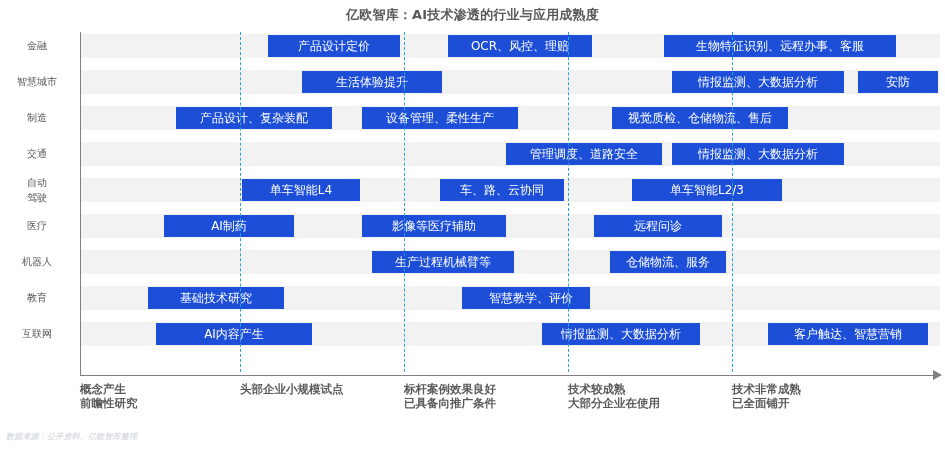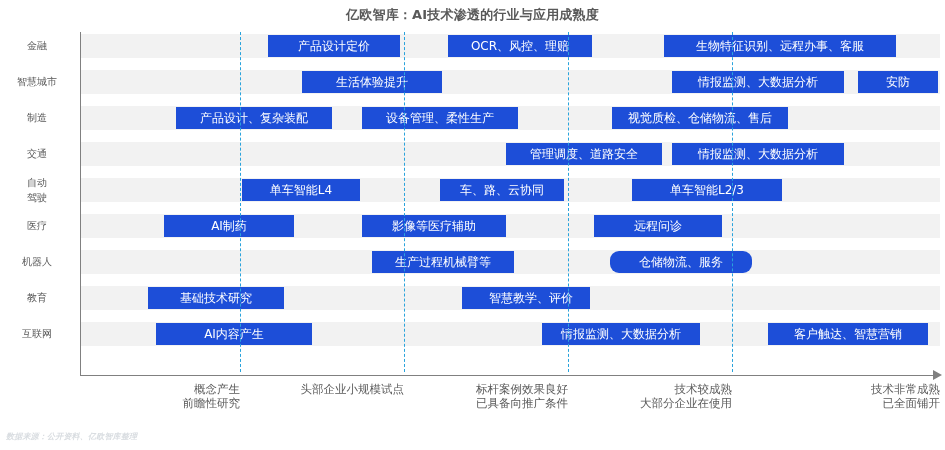--- a/index.html
+++ b/index.html
@@ -98,23 +98,23 @@
     line-height: 22px;
     text-align: center;
     white-space: nowrap;
     box-sizing: border-box;
     overflow: hidden;
   }
 
   .stage-label {
     position: absolute;
     top: 382px;
-    text-align: right;
+    text-align: left;
     font-size: 11.5px;
-    font-weight: normal;
+    font-weight: bold;
     color: #5a5a5a;
     line-height: 14px;
   }
 
   #source-note {
     position: absolute;
     left: 6px;
     bottom: 8px;
     font-size: 8px;
     font-style: italic;
@@ -147,21 +147,21 @@
     <div class="row" style="top: 146px;"></div>
     <div class="box" style="left: 162px; top: 147px; width: 118px;">单车智能L4</div>
     <div class="box" style="left: 360px; top: 147px; width: 124px;">车、路、云协同</div>
     <div class="box" style="left: 552px; top: 147px; width: 150px;">单车智能L2/3</div>
     <div class="row" style="top: 182px;"></div>
     <div class="box" style="left: 84px; top: 183px; width: 130px;">AI制药</div>
     <div class="box" style="left: 282px; top: 183px; width: 144px;">影像等医疗辅助</div>
     <div class="box" style="left: 514px; top: 183px; width: 128px;">远程问诊</div>
     <div class="row" style="top: 218px;"></div>
     <div class="box" style="left: 292px; top: 219px; width: 142px;">生产过程机械臂等</div>
-    <div class="box" style="left: 530px; top: 219px; width: 142px; border-radius: 9px;">仓储物流、服务</div>
+    <div class="box" style="left: 530px; top: 219px; width: 116px;">仓储物流、服务</div>
     <div class="row" style="top: 254px;"></div>
     <div class="box" style="left: 68px; top: 255px; width: 136px;">基础技术研究</div>
     <div class="box" style="left: 382px; top: 255px; width: 128px; padding-left: 10px;">智慧教学、评价</div>
     <div class="row" style="top: 290px;"></div>
     <div class="box" style="left: 76px; top: 291px; width: 156px;">AI内容产生</div>
     <div class="box" style="left: 462px; top: 291px; width: 158px;">情报监测、大数据分析</div>
     <div class="box" style="left: 688px; top: 291px; width: 160px;">客户触达、智慧营销</div>
   </div>
 
 <div class="axis-vline"></div>

